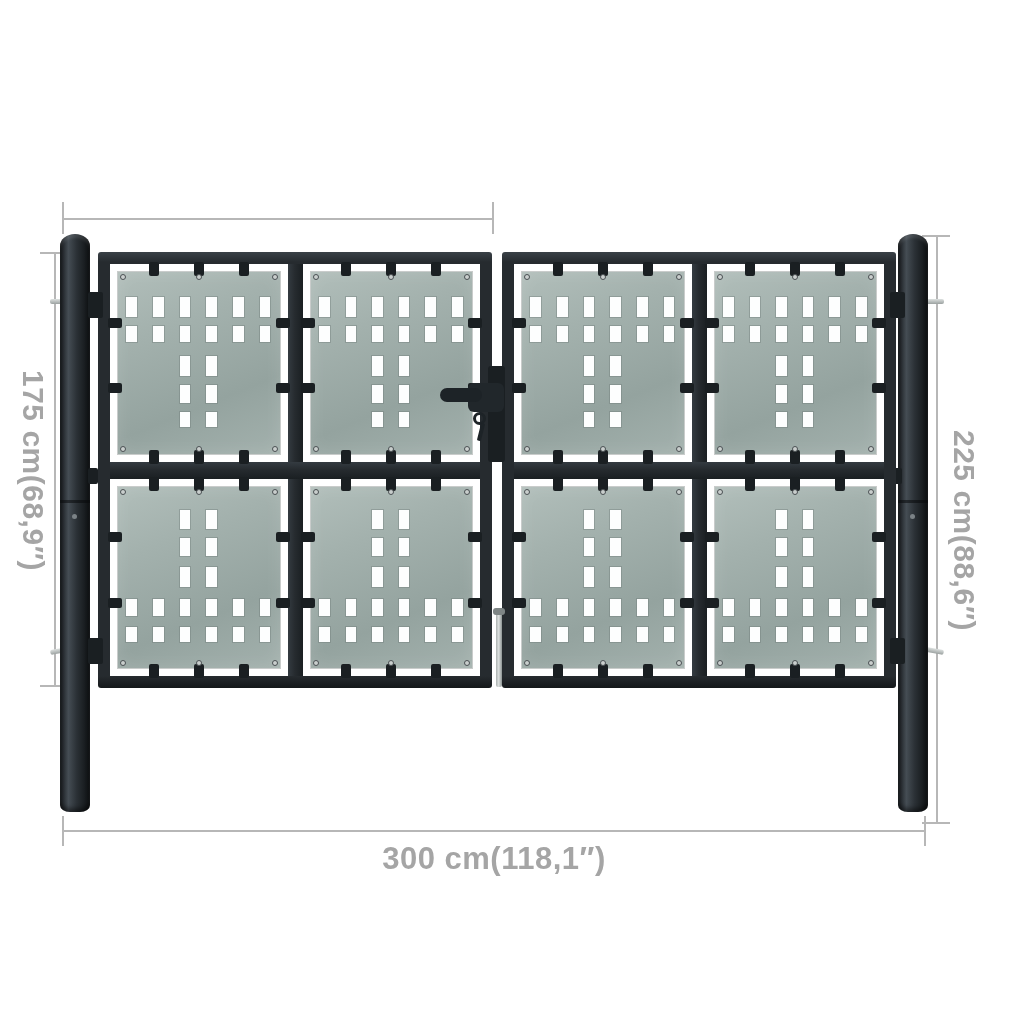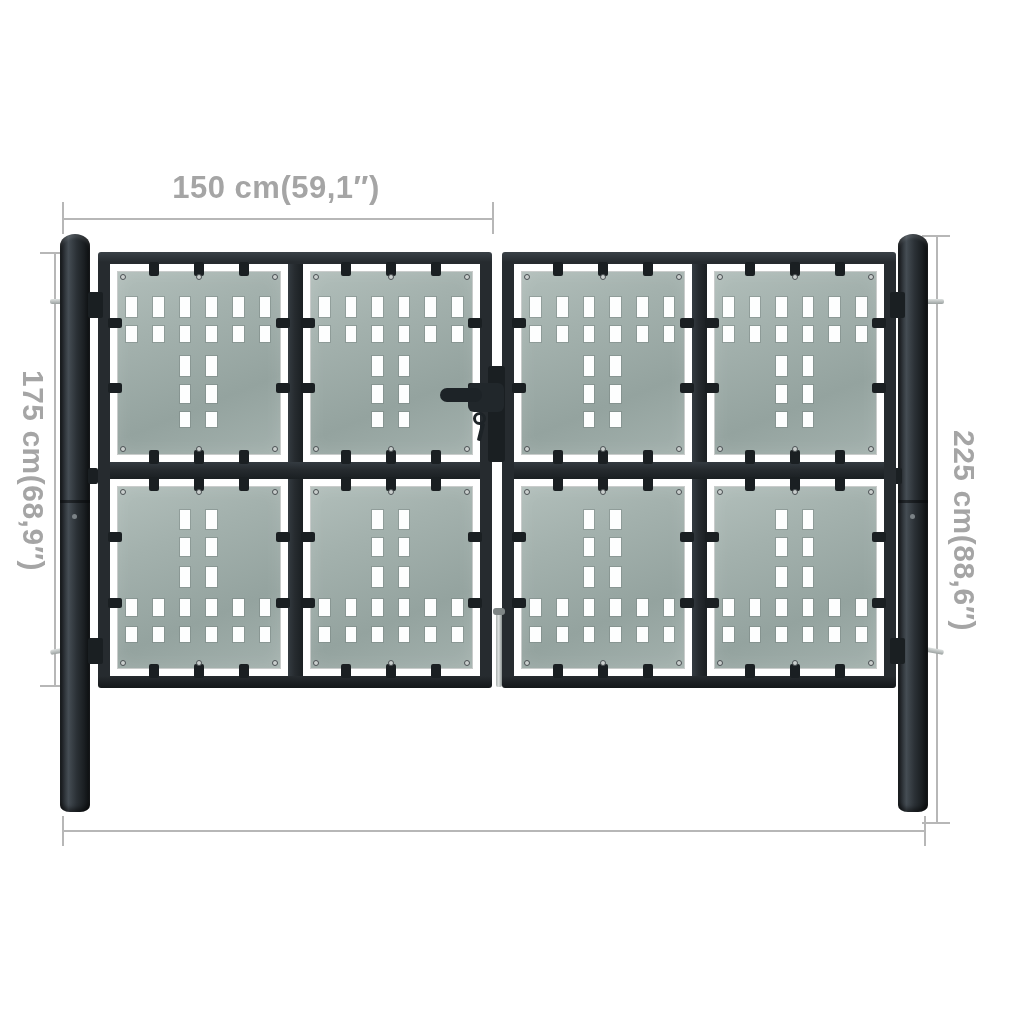--- a/index.html
+++ b/index.html
@@ -81,35 +81,35 @@
   #drop-rod-knob{left:493px;top:608px;width:12px;height:7px;background:#7e8585;border-radius:3px;}
 </style>
 </head>
 <body>
 
 <div class="scene">
 
   <div class="dl" id="dim-top-line"></div>
   <div class="dl" id="dim-top-t1"></div>
   <div class="dl" id="dim-top-t2"></div>
-  <div class="dim-label" id="dim-top-label">150 cm(59,1″)</div>
 
   <div class="dl" id="dim-left-line"></div>
   <div class="dl" id="dim-left-t1"></div>
   <div class="dl" id="dim-left-t2"></div>
   <div class="dim-label" id="dim-left-label">175 cm(68,9″)</div>
 
   <div class="dl" id="dim-right-line"></div>
   <div class="dl" id="dim-right-t1"></div>
   <div class="dl" id="dim-right-t2"></div>
   <div class="dim-label" id="dim-right-label">225 cm(88,6″)</div>
 
   <div class="dl" id="dim-bottom-line"></div>
   <div class="dl" id="dim-bottom-t1"></div>
   <div class="dl" id="dim-bottom-t2"></div>
+  <div class="dim-label" id="dim-bottom-label">300 cm(118,1″)</div>
 
   <div class="hinge-pin" id="pin-lt"></div>
   <div class="hinge-pin" id="pin-lb"></div>
   <div class="hinge-pin" id="pin-rt"></div>
   <div class="hinge-pin" id="pin-rb"></div>
 
   <div class="post" id="post-left"></div>
   <div class="post" id="post-right"></div>
   <div class="post-joint" id="joint-l"></div>
   <div class="post-joint" id="joint-r"></div>

